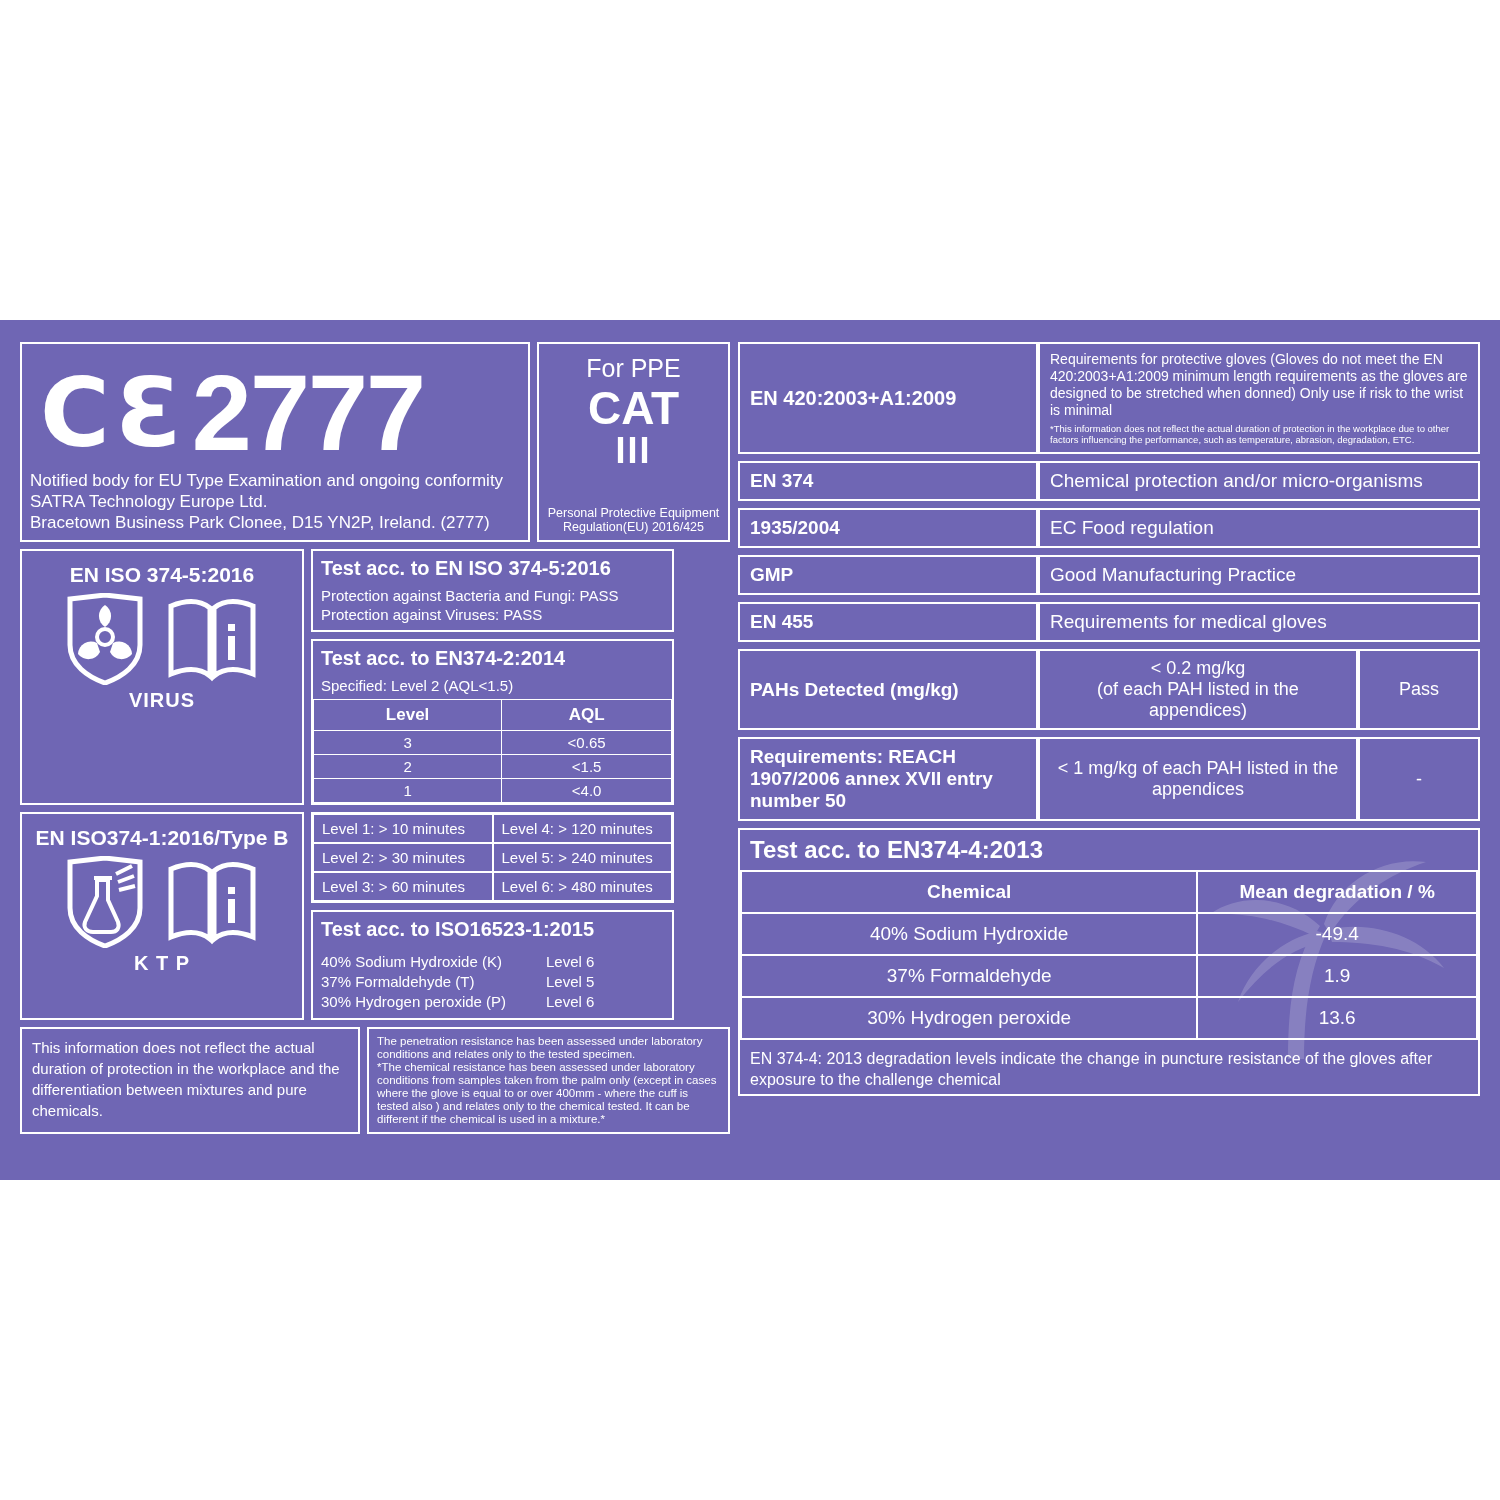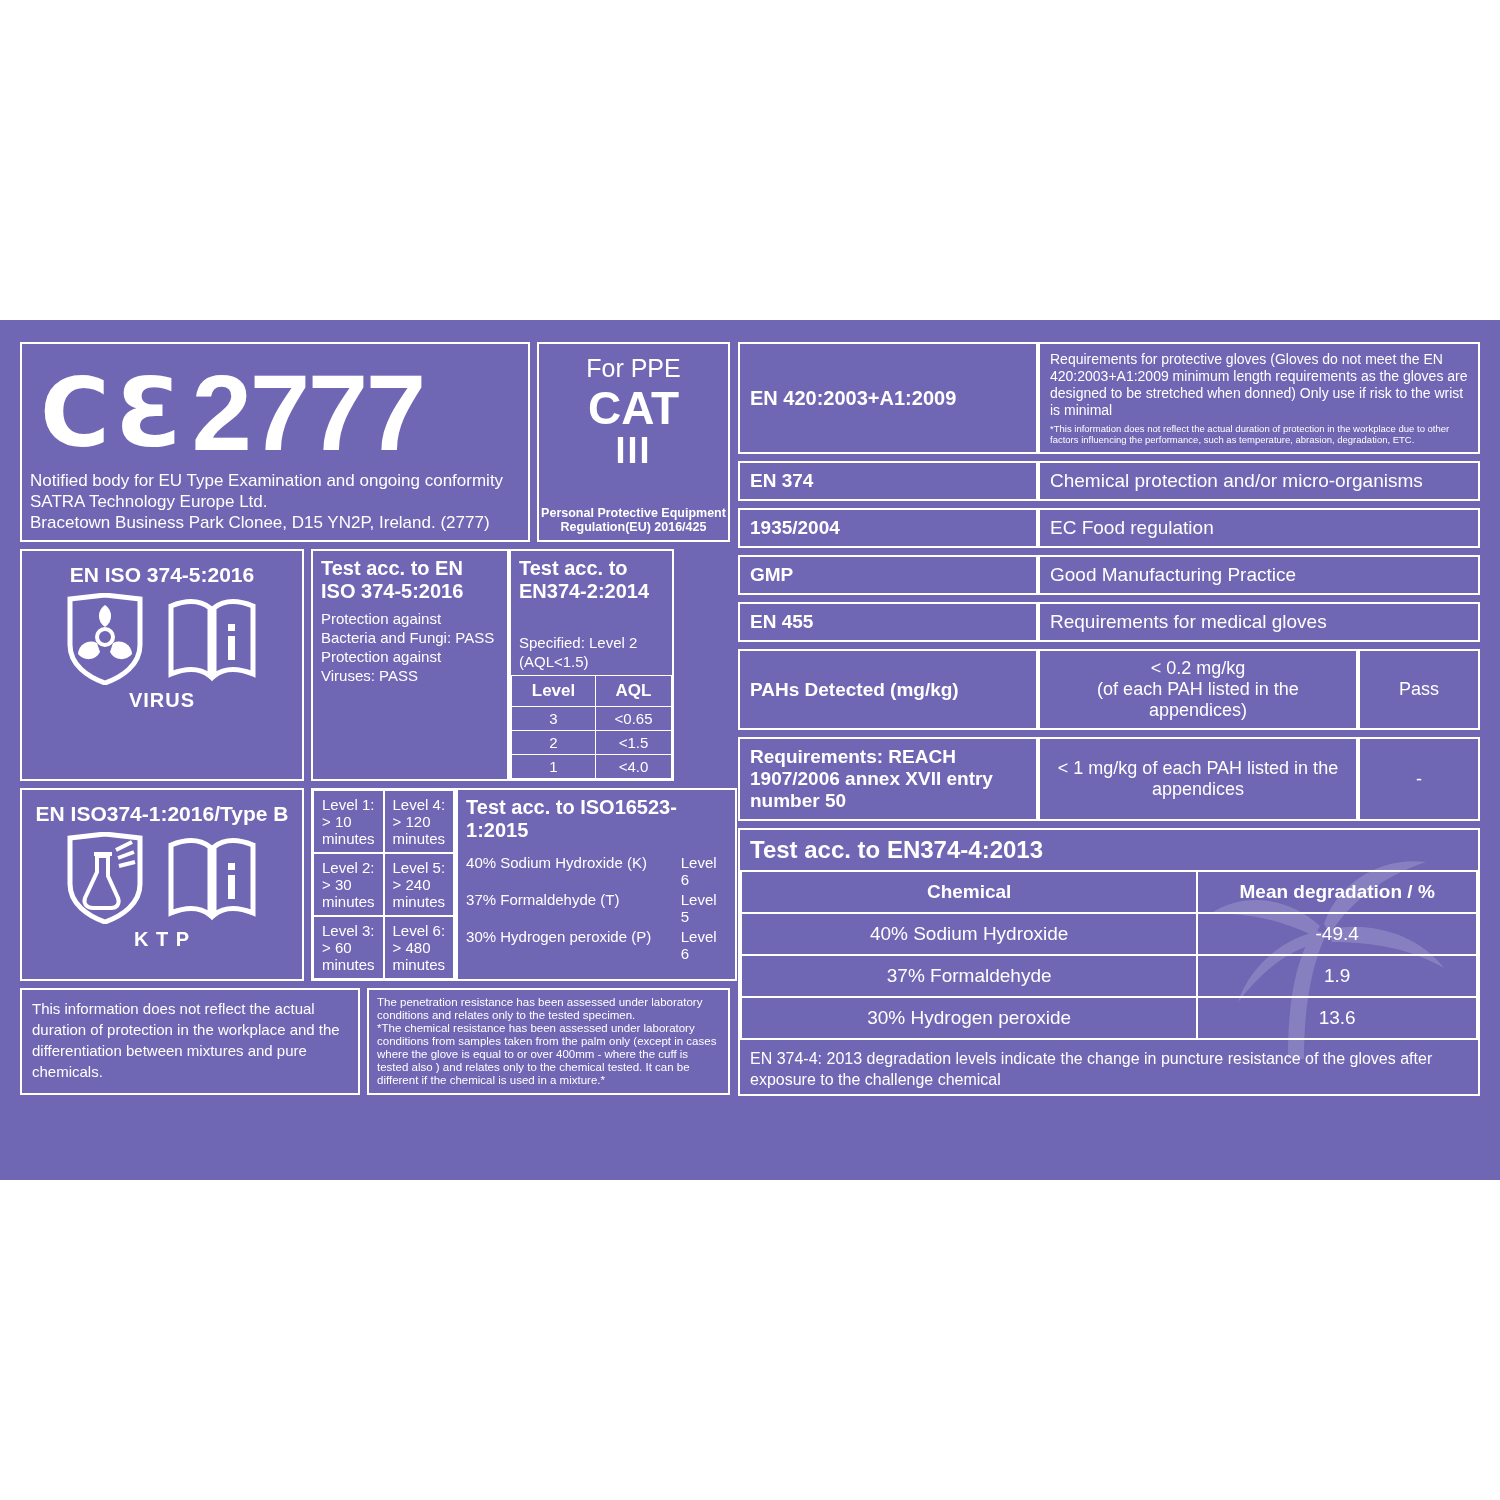--- a/index.html
+++ b/index.html
@@ -73,31 +73,30 @@
   }
   .forppe { font-size: 25px; margin-top: 10px; }
   .catword { font-size: 46px; font-weight: bold; line-height: 50px; }
   .catnum { font-size: 36px; font-weight: bold; line-height: 36px; letter-spacing: 2px; }
   .ppereg {
     position: absolute;
     bottom: 6px;
     left: 0; right: 0;
     font-size: 12.5px;
     line-height: 14px;
-    font-weight: bold;
   }
 
   
   .midrow { display: flex; gap: 7px; }
   .iconbox { width: 284px; }
   .iconbox .ttl { text-align: center; font-size: 21px; font-weight: bold; margin: 12px 0 6px; }
   .iconrow { display: flex; justify-content: center; align-items: center; gap: 22px; margin-top: 4px; }
   .iconcap { text-align: center; font-size: 20px; font-weight: bold; letter-spacing: 1px; margin-top: 0; }
 
-  .testcol { width: 363px; display: flex; }
+  .testcol { width: 363px; display: flex; flex-direction: column; gap: 7px; }
   .th { font-size: 20px; font-weight: bold; padding: 6px 8px; }
   .small { font-size: 15px; line-height: 19px; }
   table.t { width: 100%; border-collapse: collapse; }
   table.t td, table.t th {
     border: 1px solid #ffffff;
     font-size: 15px;
     padding: 3px 6px;
     text-align: center;
     font-weight: normal;
   }
@@ -212,21 +211,21 @@
           <div class="box">
             <div class="th">Test acc. to EN ISO 374-5:2016</div>
             <div class="small" style="padding:0 8px 6px;">
               <div>Protection against Bacteria and Fungi: PASS</div>
               <div>Protection against Viruses: PASS</div>
             </div>
           </div>
 
           <div class="box">
             <div class="th">Test acc. to EN374-2:2014</div>
-            <div class="small" style="padding:0 8px 4px;margin-top:24px;">Specified: Level 2 (AQL&lt;1.5)</div>
+            <div class="small" style="padding:0 8px 4px;">Specified: Level 2 (AQL&lt;1.5)</div>
             <table class="t">
               <tbody>
                   <tr>
                 <th>Level</th>
                 <th>AQL</th>
               </tr>
               <tr>
                 <td>3</td>
                 <td>&lt;0.65</td>
               </tr>

